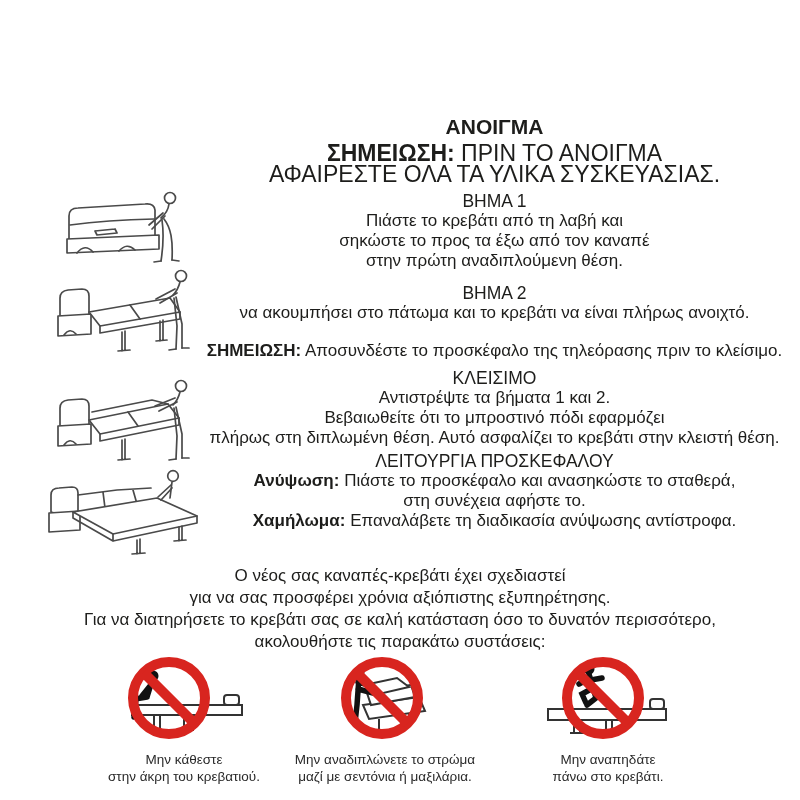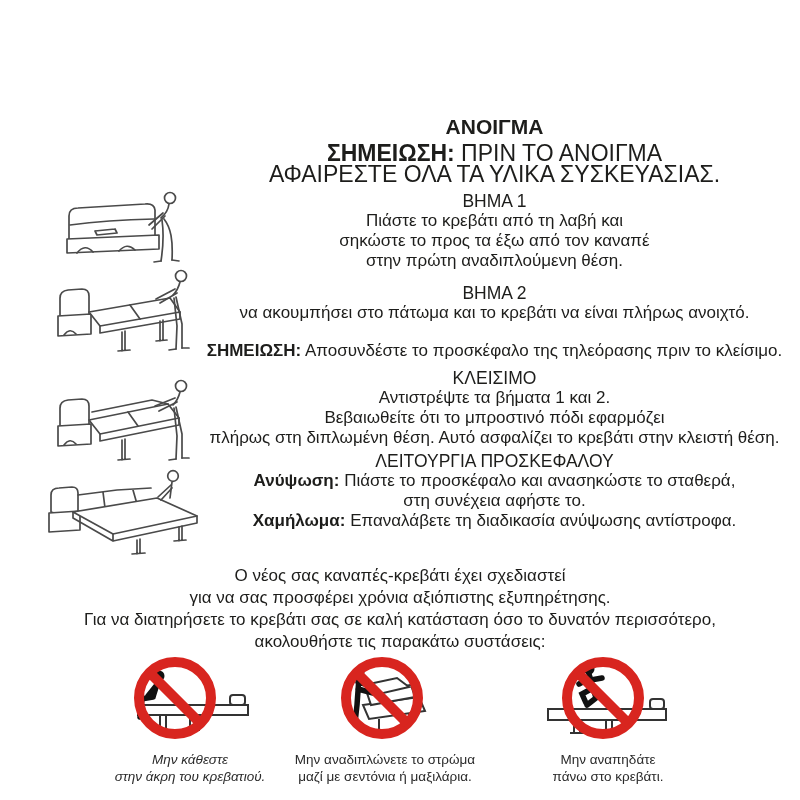--- a/index.html
+++ b/index.html
@@ -33,21 +33,21 @@
   
   .outro {
     position:absolute; left:0; top:565px; width:800px; text-align:center;
     font-size:17px; line-height:22px;
   }
   
   .warning {
     position:absolute; top:653px; width:240px;
     display:flex; flex-direction:column; align-items:center;
   }
-  .w1 { left:70px;font-style:italic; } .w2 { left:265px; } .w3 { left:488px; }
+  .w1 { left:64px; } .w2 { left:265px; } .w3 { left:488px; }
   .warning .caption { margin-top:6px; text-align:center; font-size:13.5px; line-height:17px; color:#2a2a2a; }
   .lineart { stroke:#4a4a4a; stroke-width:1.7; fill:#ffffff; stroke-linecap:round; stroke-linejoin:round; }
   .lineart-n { stroke:#4a4a4a; stroke-width:1.7; fill:none; stroke-linecap:round; stroke-linejoin:round; }
 </style>
 </head>
 <body>
 
 <div class="page">
 
 

